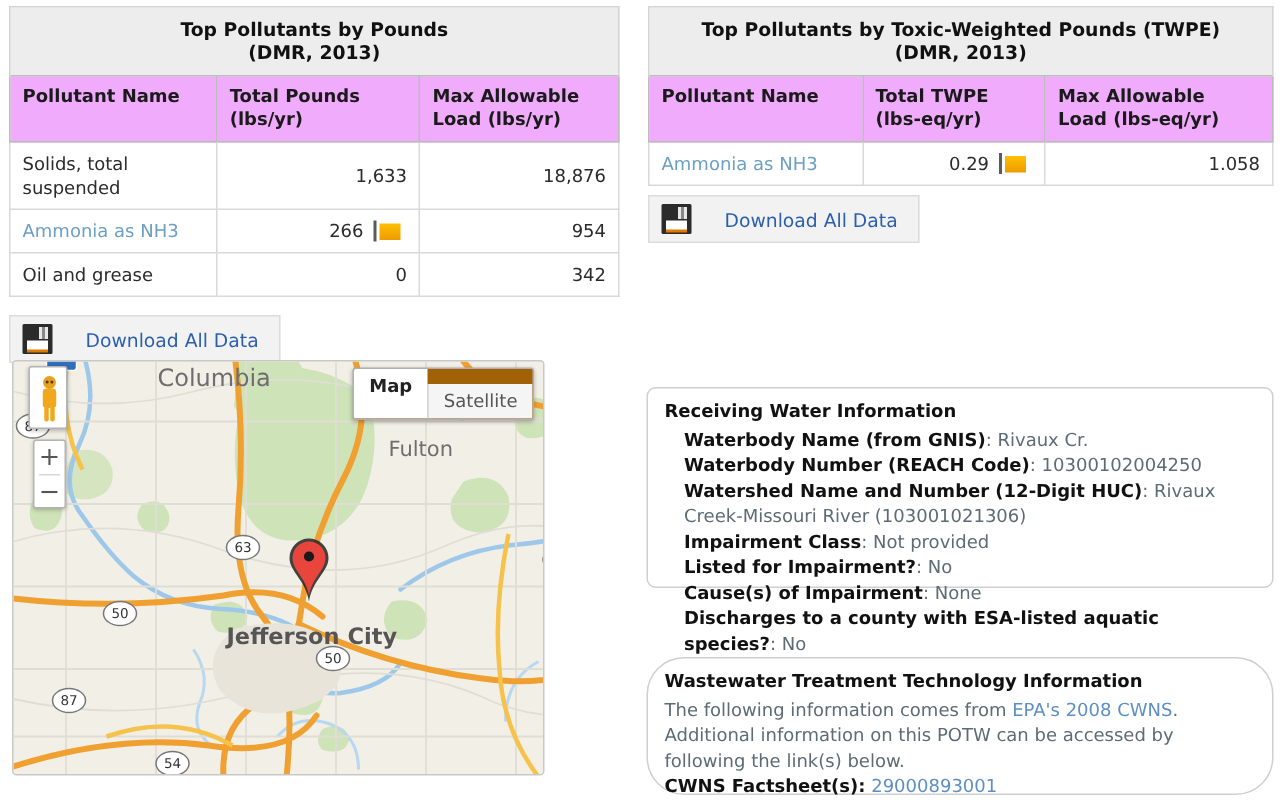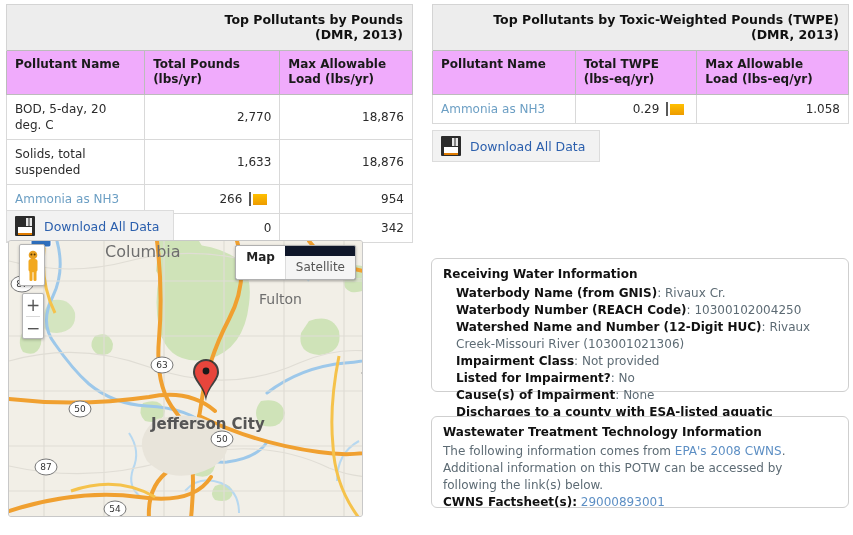--- a/index.html
+++ b/index.html
@@ -16,21 +16,21 @@
   .ptable { position: absolute; border-collapse: collapse; background: #fff; }
   .ptable .caption-cell {
     background: #ededed;
     padding: 7px 9px 8px 9px;
     font-weight: bold;
     font-size: 12.5px;
     color: #111;
     line-height: 15px;
     border: 1px solid #d4d4d4;
     border-bottom: none;
-    text-align: right;
+    text-align: center;
   }
   .ptable th {
     background: #f0abfc;
     border: 1px solid #bcbcbc;
     padding: 6px 8px 7px 8px;
     font-weight: bold;
     font-size: 12px;
     color: #1a1a1a;
     text-align: left;
     vertical-align: top;
@@ -64,21 +64,21 @@
     background: linear-gradient(#ffc000, #ed9b00);
   }
 
   
   .dl-btn {
     position: absolute;
     background: #f2f2f2;
     border: 1px solid #dcdcdc;
     display: flex;
     align-items: center;
-    gap: 9px;
+    gap: 22px;
     padding: 5px 14px 5px 8px;
     cursor: pointer;
   }
   .dl-label { color: #2b5fad; font-size: 12.5px; }
   .floppy { width: 20px; height: 20px; position: relative; flex: 0 0 20px; }
   .floppy .body { position:absolute; left:0; top:0; width:20px; height:20px; background:#2b2b2b; border-radius:1px; }
   .floppy .shutter { position:absolute; left:11px; top:2px; width:6px; height:8px; background:#e8e8e8; }
   .floppy .shutter2 { position:absolute; left:13px; top:2px; width:2px; height:8px; background:#888; }
   .floppy .label { position:absolute; left:3px; top:11px; width:14px; height:7px; background:#ffffff; }
   .floppy .labelline { position:absolute; left:3px; top:17px; width:14px; height:2px; background:#e07b00; }
@@ -109,21 +109,21 @@
     box-shadow: 0 1px 3px rgba(0,0,0,.25);
   }
   .zoom-btn {
     width:20px; height:22px; line-height:22px; text-align:center;
     font-size:17px; color:#555; cursor:pointer; user-select:none;
     font-family:"DejaVu Sans", sans-serif;
   }
   .zoom-sep { height:1px; background:#d8d8d8; margin:0 3px; }
   .maptype-box {
     position:absolute; right:6px; top:4px;
-    display:flex; background:#0f172a; border:1px solid #b0b0b0;
+    display:flex; background:#a16207; border:1px solid #b0b0b0;
     border-radius:2px; box-shadow: 0 1px 3px rgba(0,0,0,.28);
     overflow:hidden;
   }
   .mt-btn {
     padding:4px 10px 5px 10px; font-size:12px; color:#555;
     cursor:pointer; user-select:none;
   }
   .mt-btn.active { color:#222; font-weight:bold; background:#fff; }
   .mt-btn.inactive { background:#f5f5f5; border-left:1px solid #dcdcdc;margin-top:10px; }
 
@@ -165,25 +165,20 @@
           <div>Total Pounds</div>
           <div>(lbs/yr)</div>
         </th>
         <th style="width:137px;">
           <div>Max Allowable</div>
           <div>Load (lbs/yr)</div>
         </th>
       </tr>
     </thead>
     <tbody id="pounds-body">
-        <tr>
-          <td><span>BOD, 5-day, 20 deg. C</span></td>
-          <td class="num"><span>2,770</span></td>
-          <td class="num"><span>18,876</span></td>
-        </tr>
         <tr>
           <td><span>Solids, total suspended</span></td>
           <td class="num"><span>1,633</span></td>
           <td class="num"><span>18,876</span></td>
         </tr>
         <tr>
           <td><a class="plink" href="#">Ammonia as NH3</a></td>
           <td class="num"><span>266</span><span class="bar-wrap"><span class="bar-tick"></span><span class="bar-fill"></span></span></td>
           <td class="num"><span>954</span></td>
         </tr>
@@ -392,21 +387,21 @@
         <div class="kv"><b>Waterbody Name (from GNIS)</b>: <span>Rivaux Cr.</span></div>
         <div class="kv"><b>Waterbody Number (REACH Code)</b>: <span>10300102004250</span></div>
         <div class="kv"><b>Watershed Name and Number (12-Digit HUC)</b>: <span>Rivaux Creek-Missouri River (103001021306)</span></div>
         <div class="kv"><b>Impairment Class</b>: <span>Not provided</span></div>
         <div class="kv"><b>Listed for Impairment?</b>: <span>No</span></div>
         <div class="kv"><b>Cause(s) of Impairment</b>: <span>None</span></div>
         <div class="kv"><b>Discharges to a county with ESA-listed aquatic species?</b>: <span>No</span></div>
       </div>
   </div>
 
-  <div class="panel" style="left:431px; top:416px; width:418px; height:92px;">
+  <div class="panel" style="left:431px; top:438px; width:418px; height:92px;border-radius:25px;">
     <div class="panel-title">Wastewater Treatment Technology Information</div>
     <div class="panel-body">
       <div>
         <span>The following information comes from </span><a class="lnk-light" href="#">EPA's 2008 CWNS</a><span>.</span>
       </div>
       <div>Additional information on this POTW can be accessed by following the link(s) below.</div>
       <div>
         <b style="color:#111;"><span>CWNS Factsheet(s)</span>:</b>
         <a class="lnk-light" href="#">29000893001</a>
       </div>

